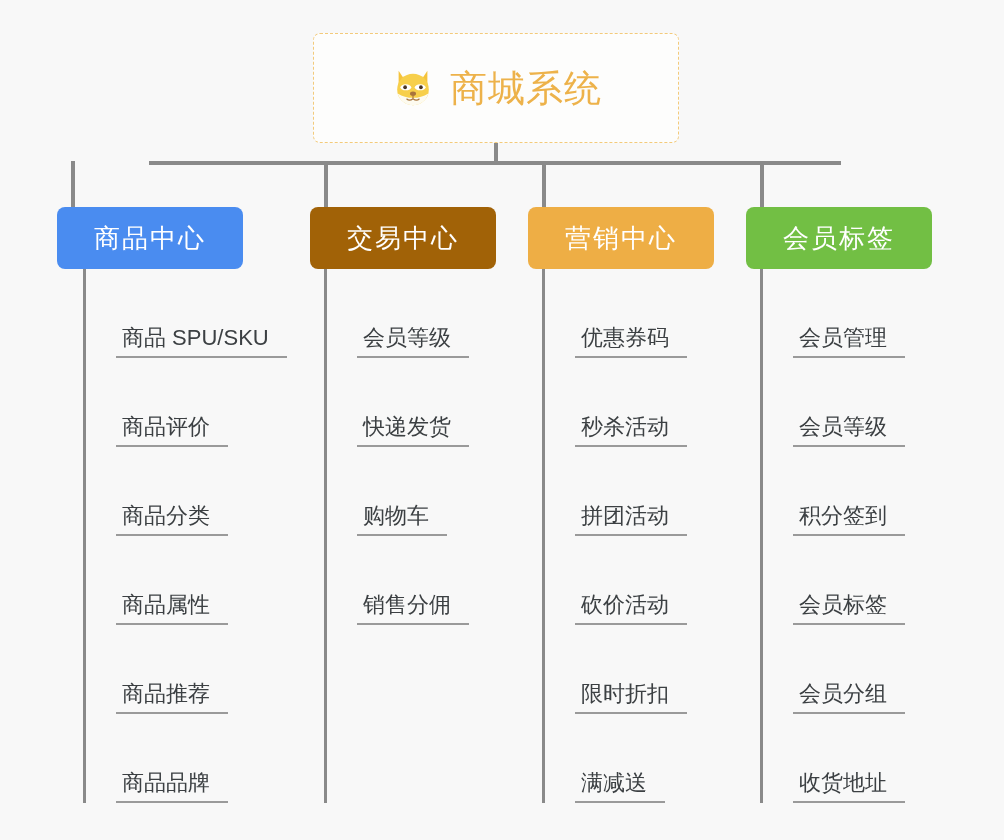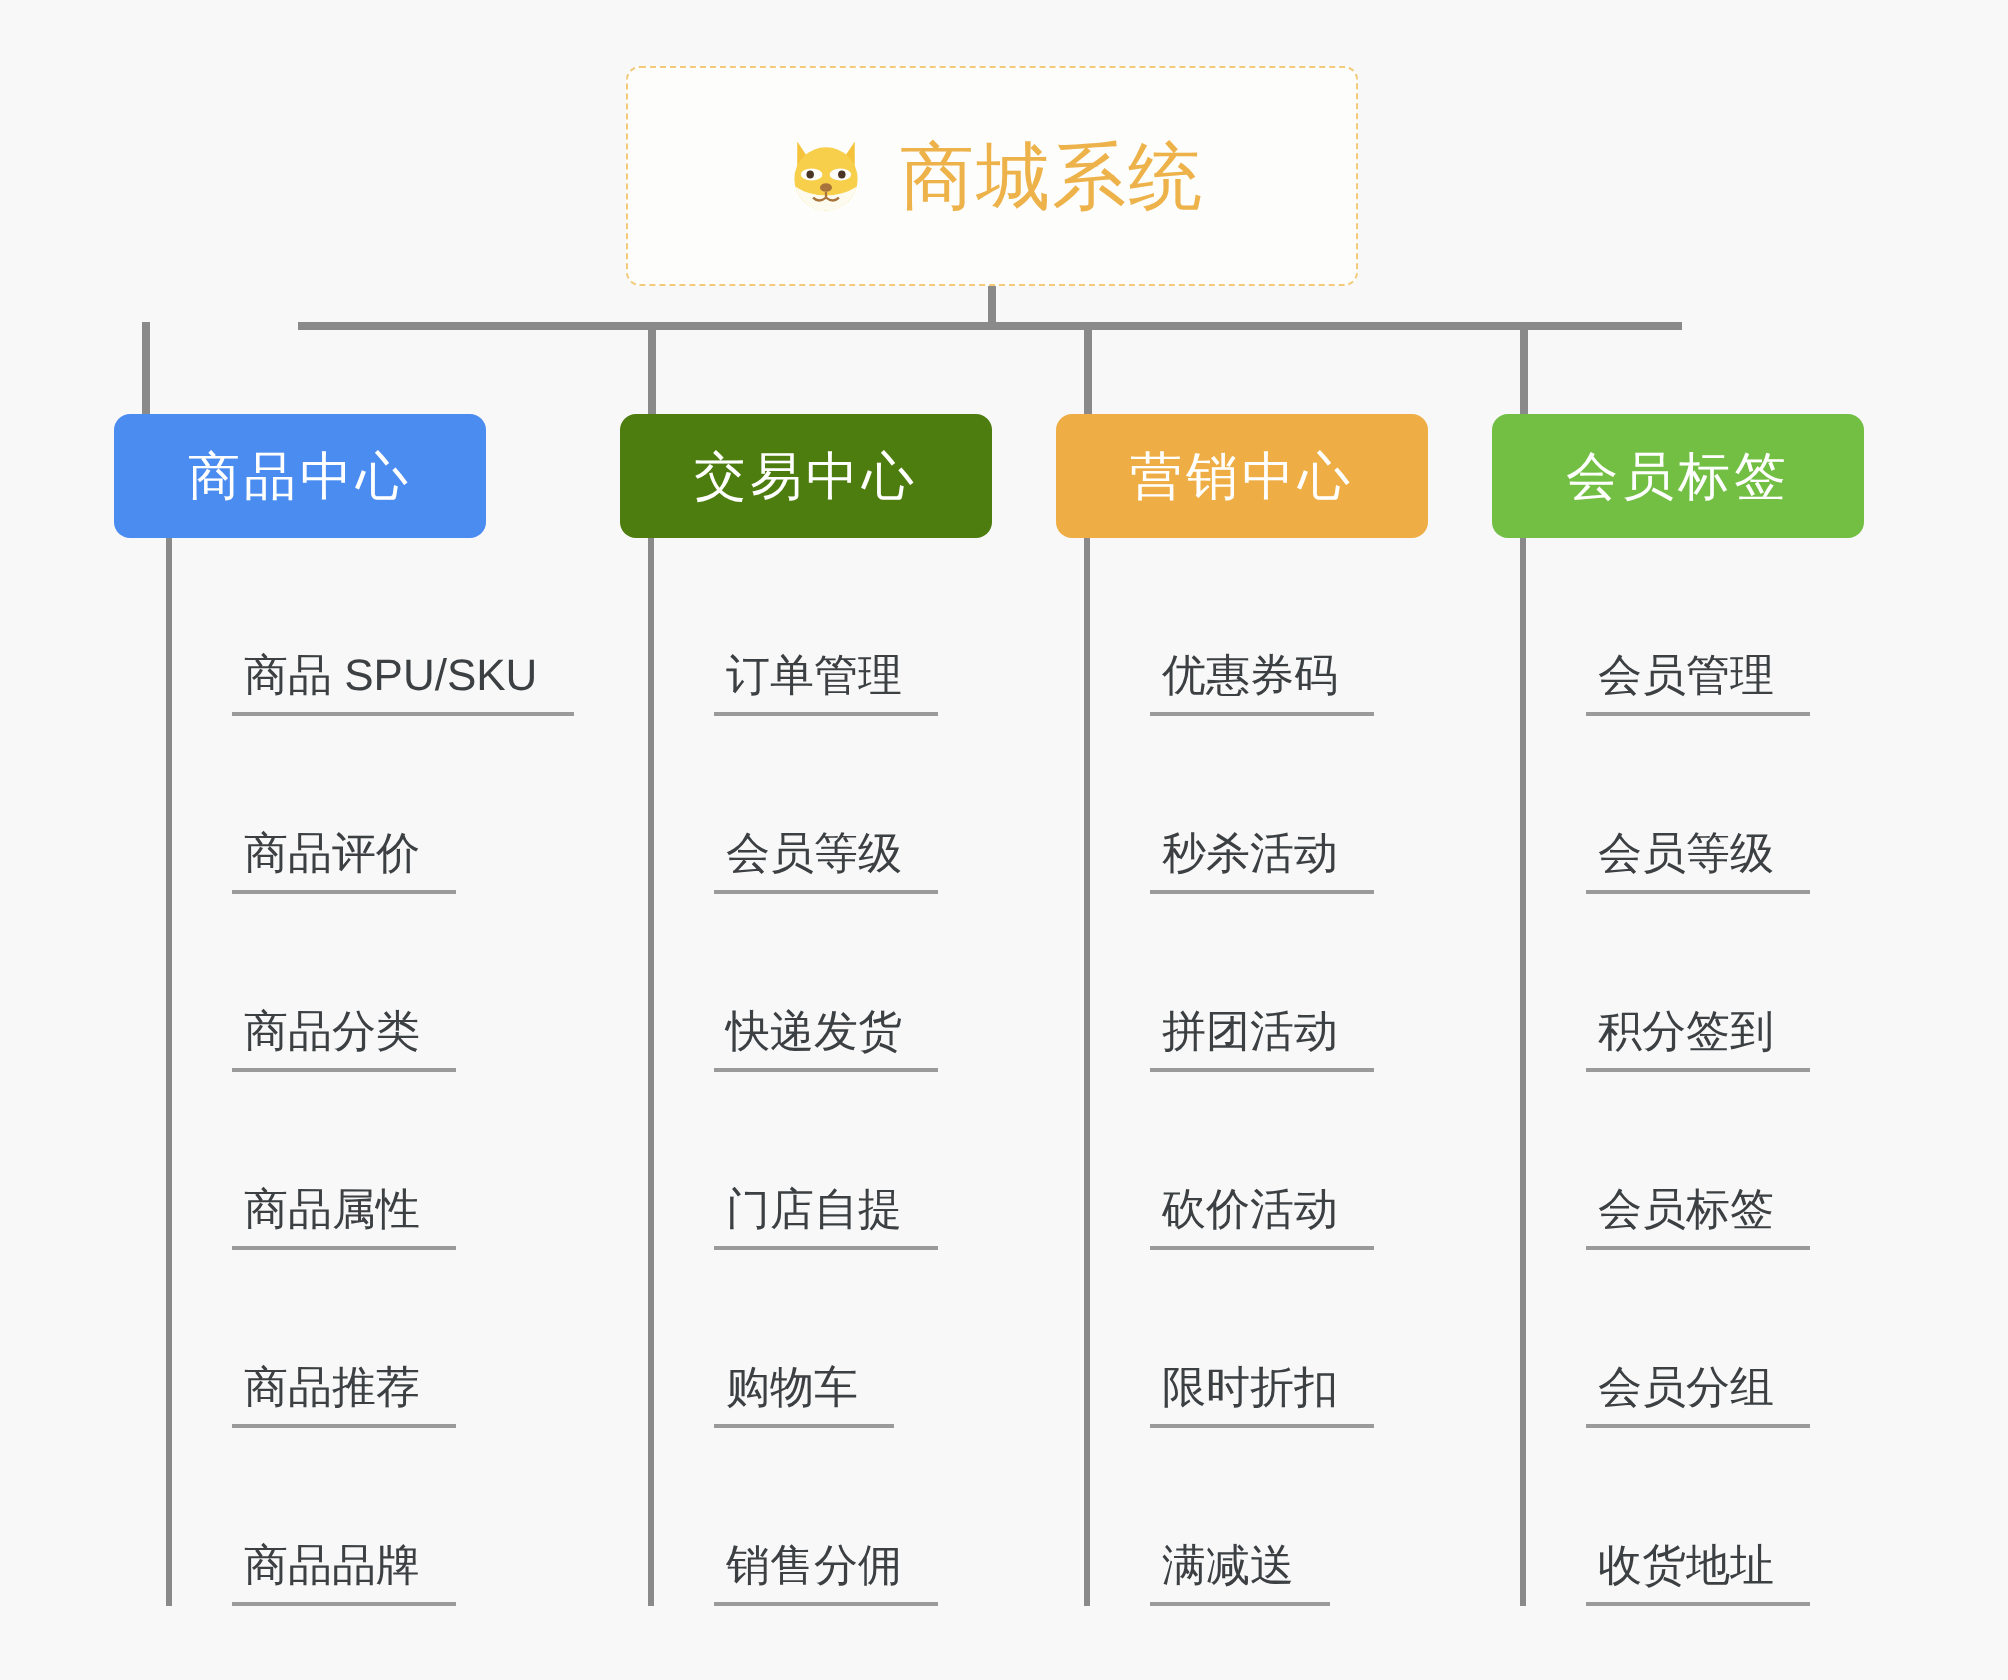--- a/index.html
+++ b/index.html
@@ -180,36 +180,30 @@
         <div class="leaf">
           <div class="leaf-inner"><span class="leaf-label">商品属性</span></div>
         </div>
         <div class="leaf">
           <div class="leaf-inner"><span class="leaf-label">商品推荐</span></div>
         </div>
         <div class="leaf">
           <div class="leaf-inner"><span class="leaf-label">商品品牌</span></div>
         </div>
       </div>
-      <div class="category" style="left: 310px; background: #4d7c0f;">
+      <div class="category" style="left: 310px; background: #a16207;">
         <span class="category-label">交易中心</span>
       </div>
       <div class="branch" style="left: 324px;">
         <div class="branch-spine" style="height: 534px;"></div>
         <div class="leaf">
-          <div class="leaf-inner"><span class="leaf-label">订单管理</span></div>
-        </div>
-        <div class="leaf">
           <div class="leaf-inner"><span class="leaf-label">会员等级</span></div>
         </div>
         <div class="leaf">
           <div class="leaf-inner"><span class="leaf-label">快递发货</span></div>
-        </div>
-        <div class="leaf">
-          <div class="leaf-inner"><span class="leaf-label">门店自提</span></div>
         </div>
         <div class="leaf">
           <div class="leaf-inner"><span class="leaf-label">购物车</span></div>
         </div>
         <div class="leaf">
           <div class="leaf-inner"><span class="leaf-label">销售分佣</span></div>
         </div>
       </div>
       <div class="category" style="left: 528px; background: rgb(238, 174, 69);">
         <span class="category-label">营销中心</span>

